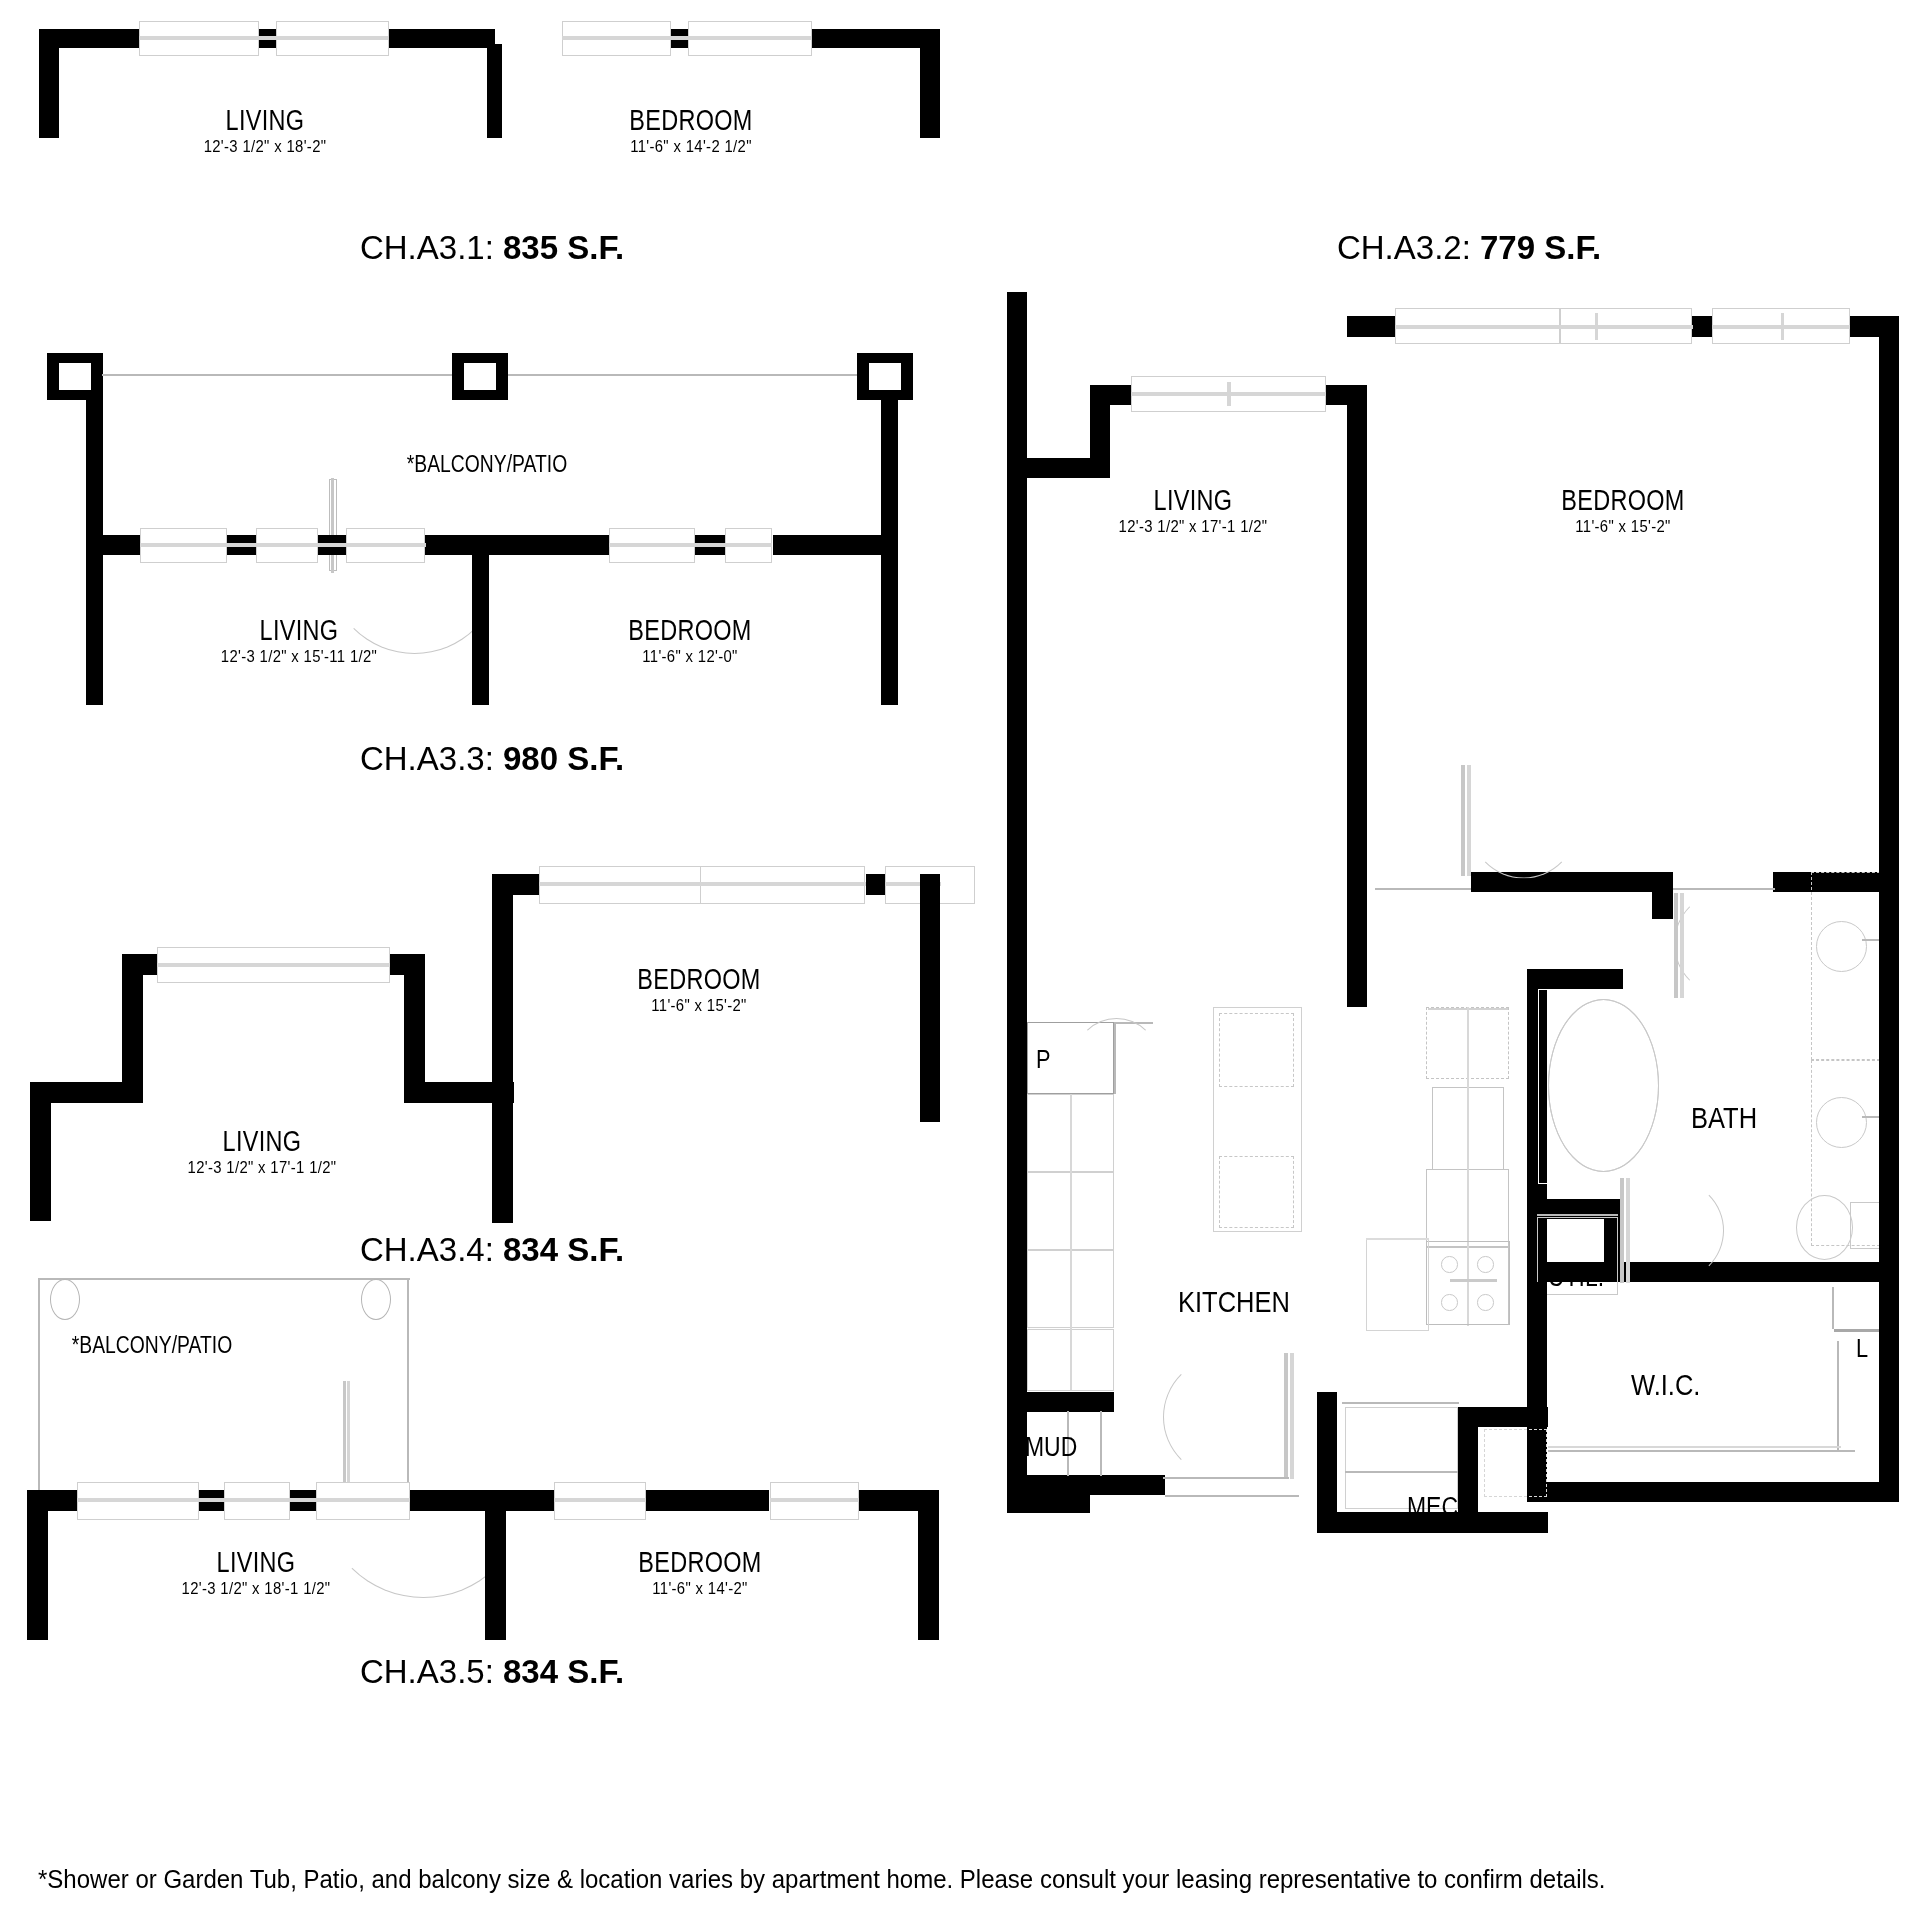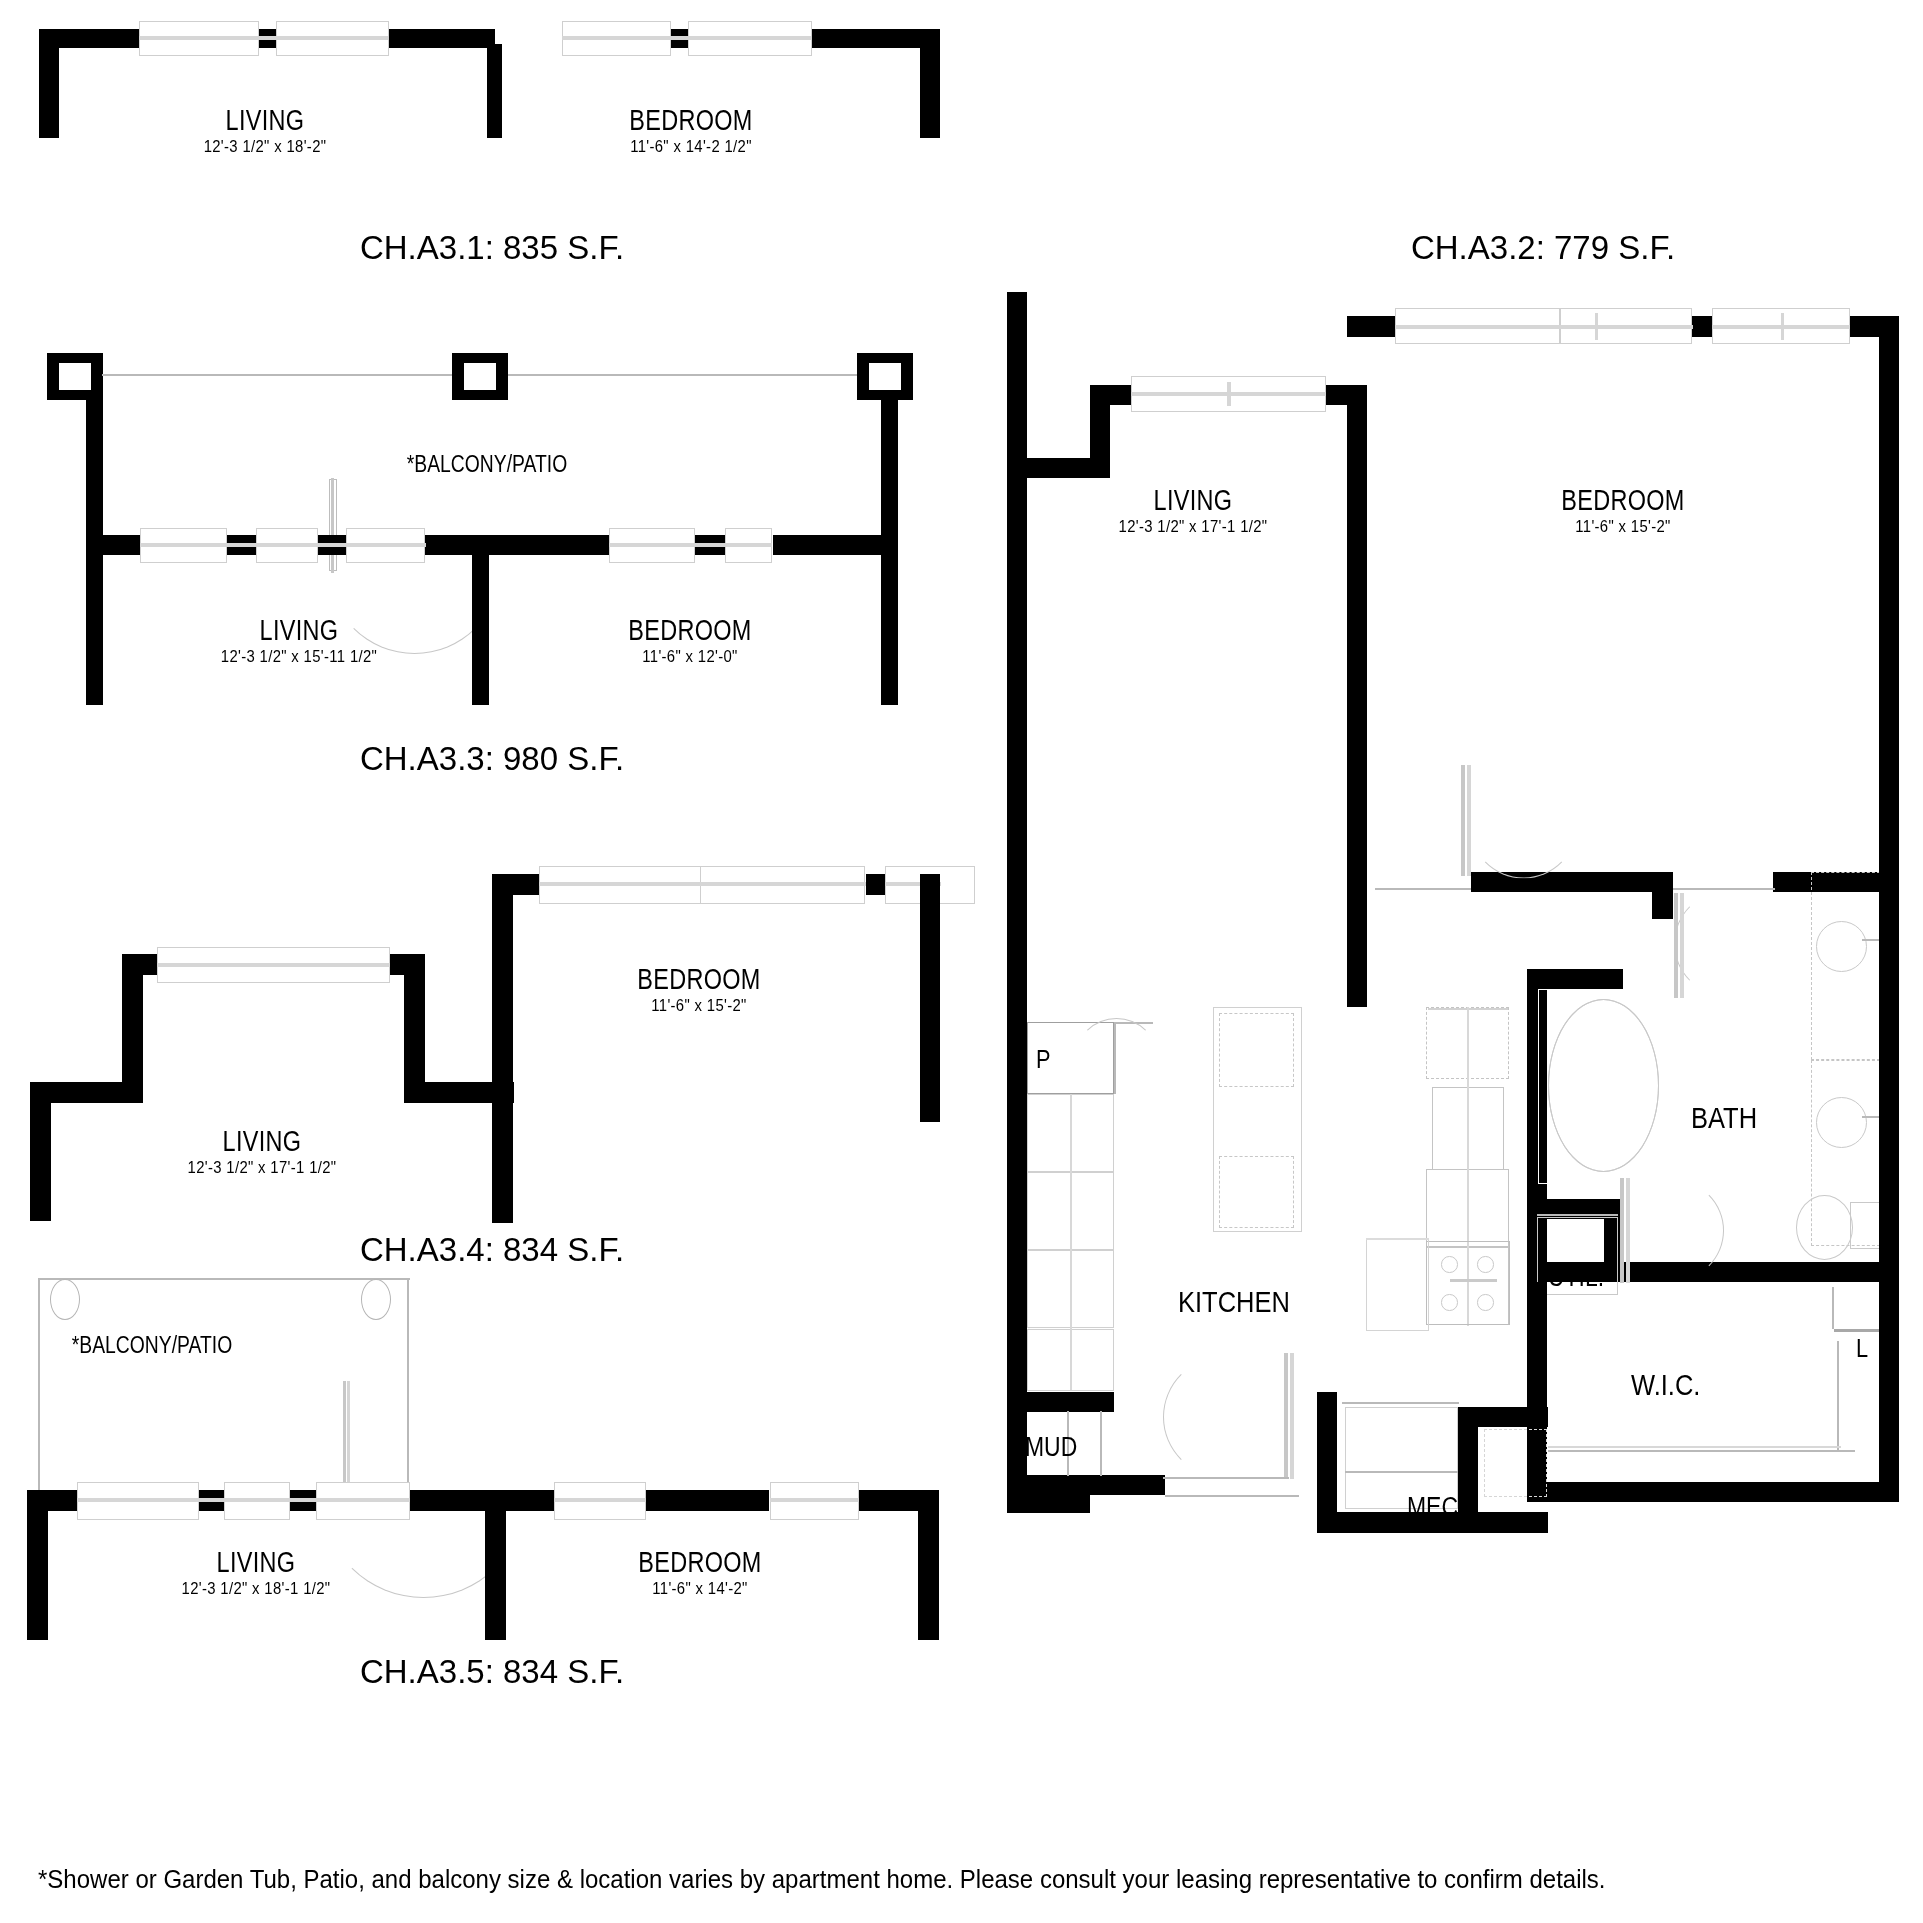--- a/index.html
+++ b/index.html
@@ -114,21 +114,21 @@
   }
   .plan-title {
     position: absolute;
     font-size: 33px;
     white-space: nowrap;
     transform: translateX(-50%);
     text-align: center;
     letter-spacing: 0px;
   }
   .plan-title .code { font-weight: 400; }
-  .plan-title .sf   { font-weight: 400; }
+  .plan-title .sf   { font-weight: 700; }
   .footnote {
     position: absolute;
     font-size: 25px;
     white-space: nowrap;
     transform: scaleX(0.96);
     transform-origin: left center;
   }
 </style>
 </head>
 <body>
@@ -318,21 +318,21 @@
       <span class="room-dims">11'-6" x 14'-2"</span>
     </div>
 
     <div class="plan-title" style="left:492px; top:1653px;">
       <span class="code">CH.A3.5</span><span class="code">: </span><span class="sf">834 S.F.</span>
     </div>
   </div>
 
   <div>
 
-    <div class="plan-title" style="left:1543px; top:229px;">
+    <div class="plan-title" style="left:1469px; top:229px;">
       <span class="code">CH.A3.2</span><span class="code">: </span><span class="sf">779 S.F.</span>
     </div>
 
     <div class="wall" style="left:1007px; top:292px; width:19.5px; height:1221px;"></div>
 
     <div class="wall" style="left:1027px; top:458px; width:83px; height:19.5px;"></div>
     <div class="wall" style="left:1090px; top:385px; width:19.5px; height:93px;"></div>
     <div class="wall" style="left:1090px; top:385px; width:44px; height:19.5px;"></div>
     <div class="wall" style="left:1323px; top:385px; width:44px; height:19.5px;"></div>
     <div class="wall" style="left:1347px; top:385px; width:19.5px; height:93px;"></div>

